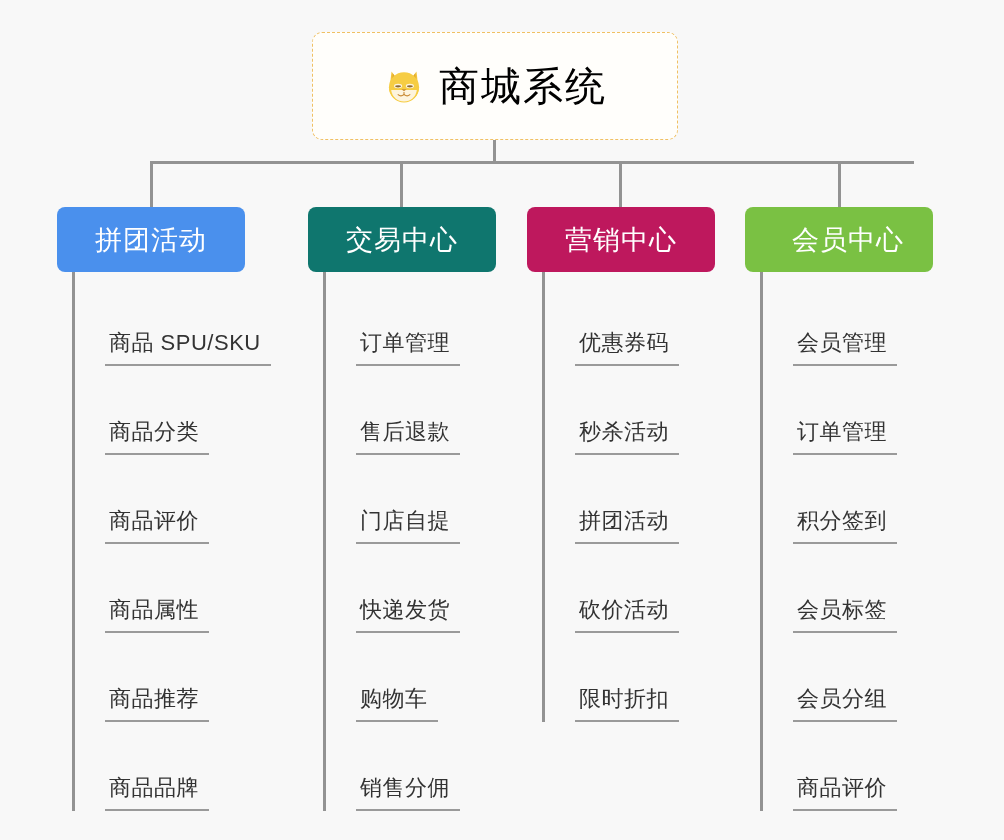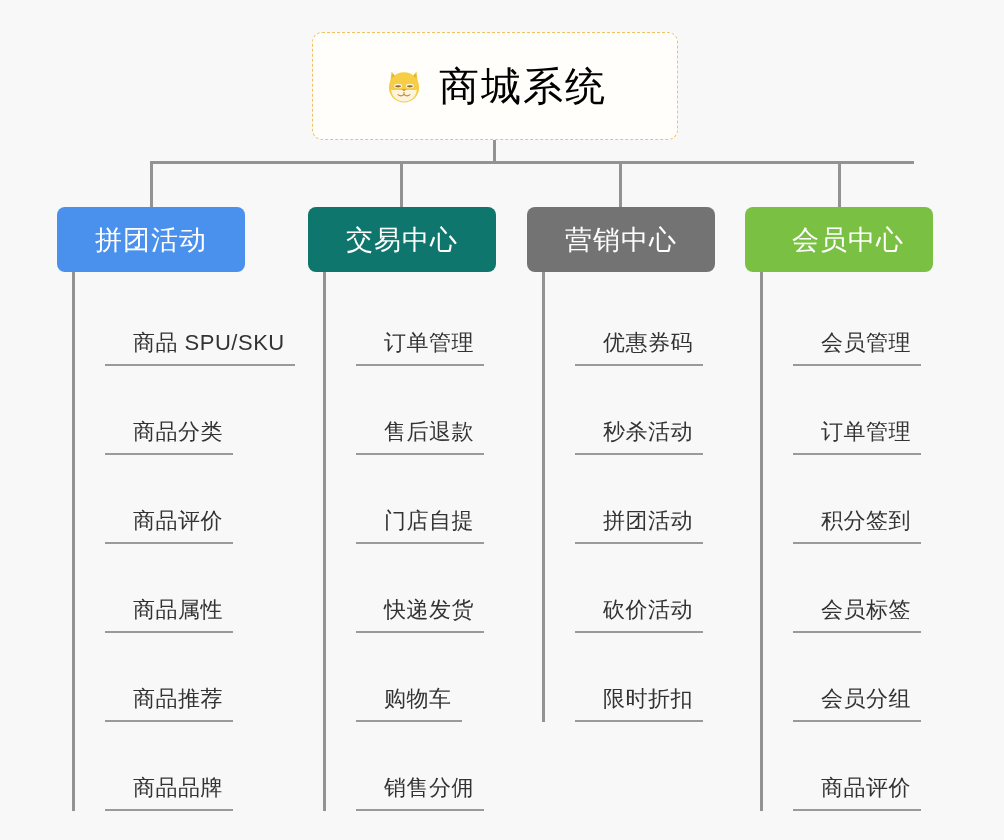--- a/index.html
+++ b/index.html
@@ -111,21 +111,20 @@
     padding: 0 10px 6px 4px;
     margin-left: -30px;
     position: relative;
     left: 30px;
   }
   .leaf-label {
     font-size: 22px;
     color: #333333;
     white-space: nowrap;
     letter-spacing: 0.5px;
-    margin-left: 24px;
   }
 
   
   .branch-0 { left: 57px; }
   .branch-1 { left: 308px; }
   .branch-2 { left: 527px; }
   .branch-3 { left: 745px; }
 
   .drop-0 { left: 150px; }
   .drop-1 { left: 400px; }
@@ -213,21 +212,21 @@
       <div class="leaf">
           <span class="leaf-inner"><span class="leaf-label">购物车</span></span>
         </div>
       <div class="leaf">
           <span class="leaf-inner"><span class="leaf-label">销售分佣</span></span>
         </div>
     </div>
   </div>
 
   <div class="branch branch-2">
-    <div class="branch-header" style="background: #737373;">
+    <div class="branch-header" style="background: #be185d;">
       <span>营销中心</span>
     </div>
     <div class="leaves">
       <div class="leaf">
           <span class="leaf-inner"><span class="leaf-label">优惠券码</span></span>
         </div>
       <div class="leaf">
           <span class="leaf-inner"><span class="leaf-label">秒杀活动</span></span>
         </div>
       <div class="leaf">

